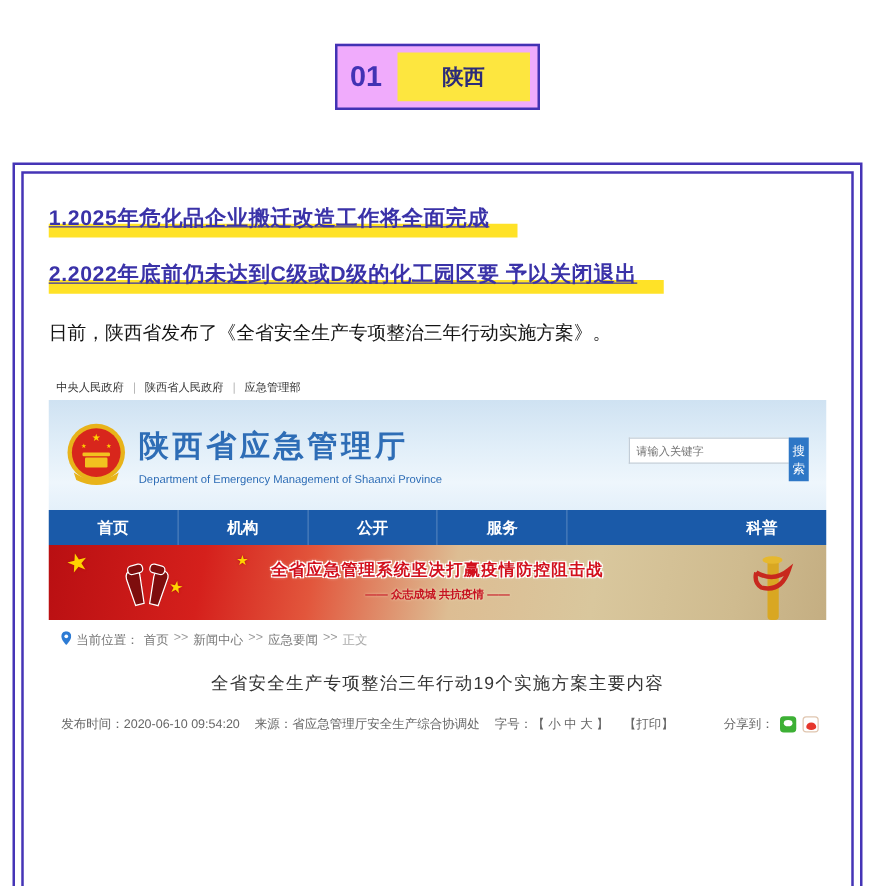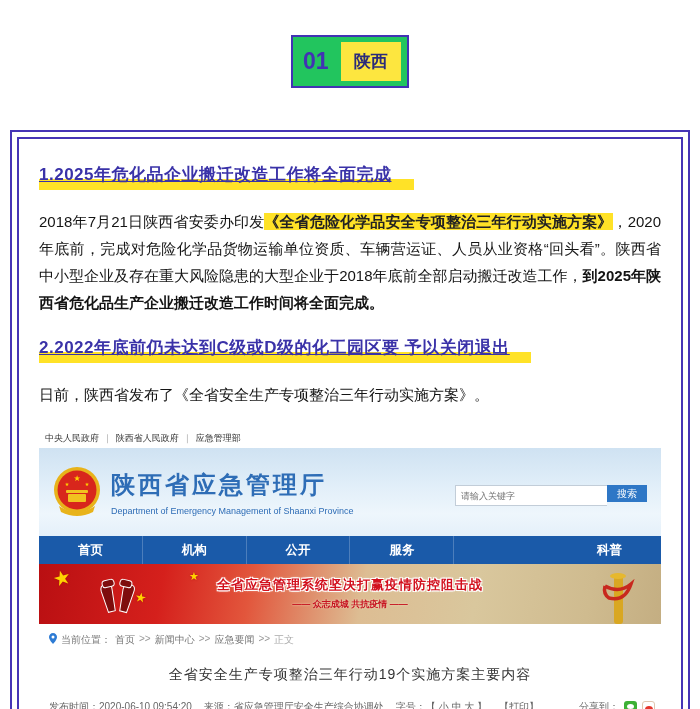--- a/index.html
+++ b/index.html
@@ -1,21 +1,21 @@
 <!DOCTYPE html>
 <html><head>
 <meta charset="utf-8">
 <style>
   * { margin:0; padding:0; box-sizing:border-box; }
   html,body { width:700px; height:709px; overflow:hidden; background:#fff;
     font-family:"Liberation Sans", sans-serif; }
 
   
-  .badge { width:118px; margin:35px auto 0; border:2px solid #4232b4;
-    background:#22c55e; display:flex; align-items:center; padding:5px 6px; gap:8px; }
+  .badge { width:164px; margin:35px auto 0; border:2px solid #4232b4;
+    background:#f0abfc; display:flex; align-items:center; padding:5px 6px; gap:8px; }
   .badge-num { color:#4232b4; font-size:23px; font-weight:bold; padding:0 4px; }
   .badge-region { background:#fde63f; color:#2b2b7a; font-size:17px; font-weight:bold;
     flex:1; text-align:center; padding:8px 0; }
 
   
   .main { margin:42px 10px 0; border:2px solid #4534b6; padding:5px; height:640px; }
   .inner { border:2px solid #4534b6; height:100%; padding:24px 20px 0; overflow:hidden; }
 
   .headline { margin-bottom:18px;text-decoration:underline; }
   .h-text { position:relative; z-index:1; display:inline-block; color:#3a32a8;
@@ -39,22 +39,22 @@
   .emblem { flex:0 0 auto; margin-right:10px; }
   .org-name { color:#2e6db6; font-size:24px; font-weight:bold; letter-spacing:3px; }
   .org-en { color:#2e6db6; font-size:9px; margin-top:5px; }
   .header-right { margin-left:auto; width:192px; }
   .h-toprow { display:flex; align-items:center; justify-content:flex-end; gap:5px;
     font-size:9.5px; color:#3a4a5a; }
   .oa { color:#1f5fb0; font-weight:bold; }
   .lang { color:#3a4a5a; }
   .search-row { display:flex; margin-top:7px; }
   .search-input { flex:1; height:21px; border:1px solid #c2cdd8; border-right:0;
-    font-size:9px; padding:0 5px; color:#333; background:#fff; }
-  .search-btn { width:40px; height:17px; background:#2e77c6; color:#fff; border:0;
+    font-size:9px; padding:0 5px; color:#333; background:#fff;margin-left:48px; }
+  .search-btn { width:40px; height:35px; background:#2e77c6; color:#fff; border:0;
     font-size:10px; cursor:pointer; }
 
   .site-nav { display:flex; height:28px; background:#1a5aa9; }
   .nav-item { flex:1; text-align:center; line-height:28px; color:#fff; font-size:12.5px;
     font-weight:bold; border-right:1px solid rgba(255,255,255,.22); cursor:pointer; }
   .nav-item:last-child { border-right:0; }
   .nav-item.active { background:#0d4286;margin-top:42px; }
 
   .banner { position:relative; height:60px; overflow:hidden; text-align:center;
     padding-top:11px;
@@ -101,21 +101,20 @@
 </div>
 
 <div class="main">
 <div class="inner">
 
   <div class="headline">
     <span class="h-text">1.2025年危化品企业搬迁改造工作将全面完成</span>
     <div class="h-bar bar1"></div>
   </div>
 
-  <p class="para"><span>2018年7月21日陕西省安委办印发</span><span class="hl">《全省危险化学品安全专项整治三年行动实施方案》</span><span>，2020年底前，完成对危险化学品货物运输单位资质、车辆营运证、人员从业资格“回头看”。陕西省中小型企业及存在重大风险隐患的大型企业于2018年底前全部启动搬迁改造工作，</span><span class="bold">到2025年陕西省危化品生产企业搬迁改造工作时间将全面完成。</span></p>
 
   <div class="headline">
     <span class="h-text">2.2022年底前仍未达到C级或D级的化工园区要 予以关闭退出</span>
     <div class="h-bar bar2"></div>
   </div>
 
   <p class="para">日前，陕西省发布了《全省安全生产专项整治三年行动实施方案》。</p>
 
   <div class="site">
 

